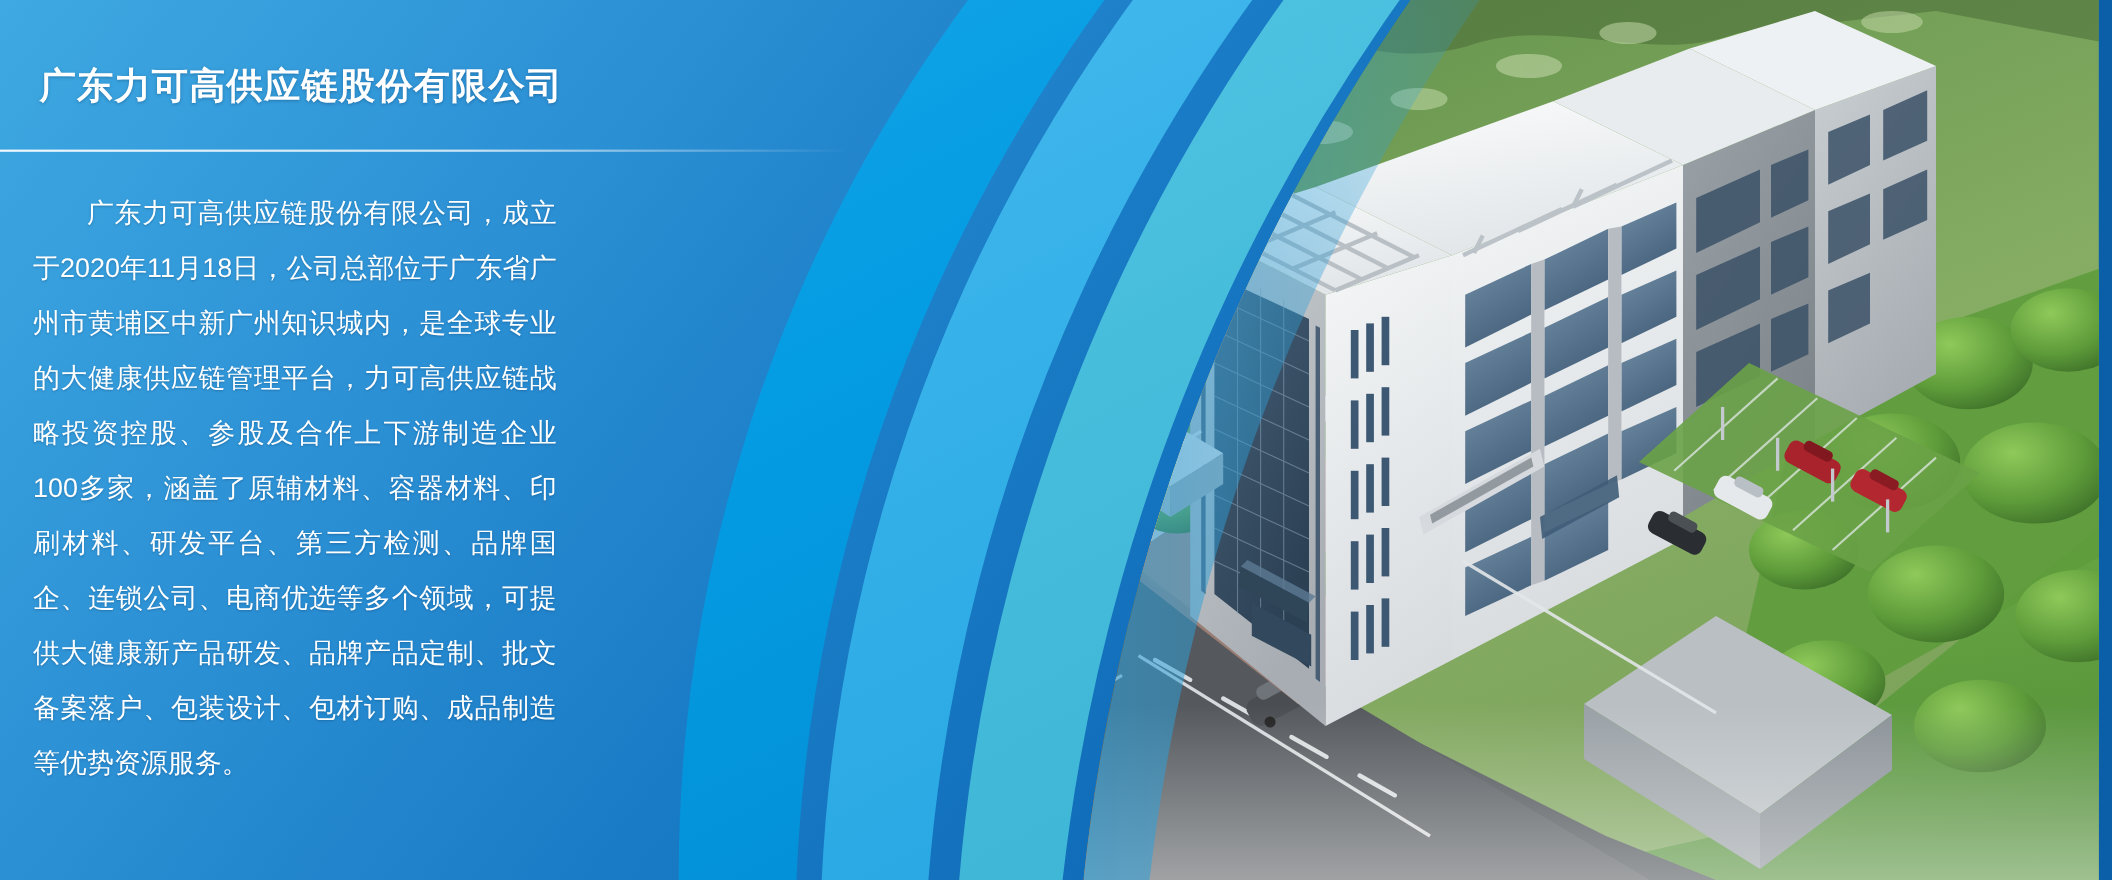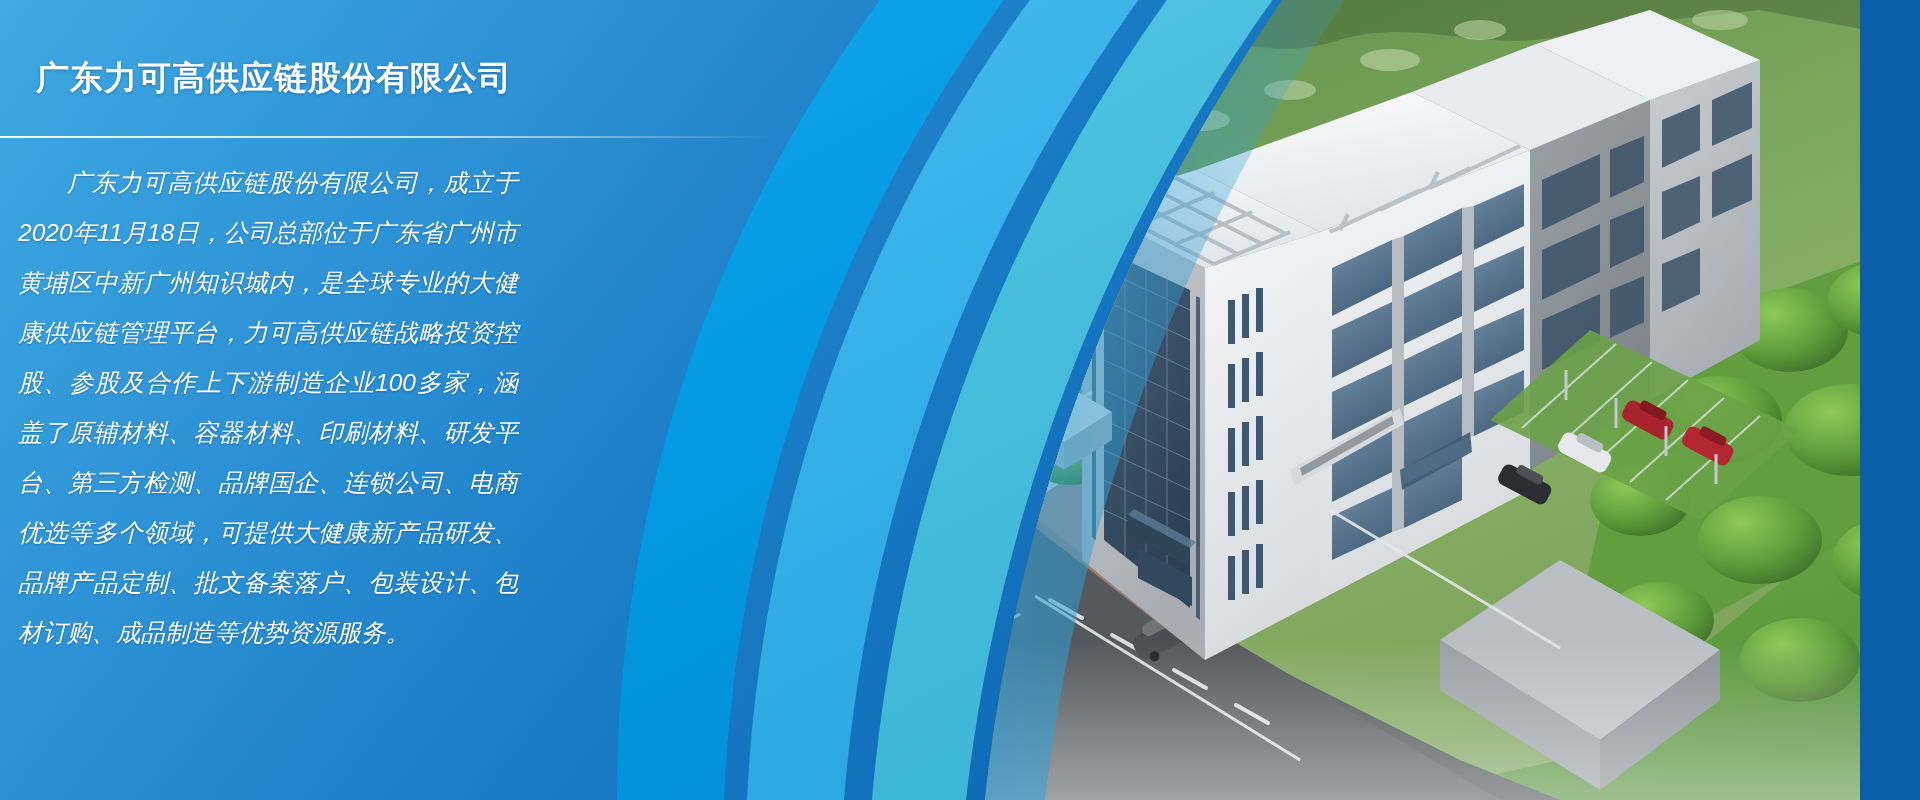--- a/index.html
+++ b/index.html
@@ -1,21 +1,21 @@
 <!DOCTYPE html>
 <html><head>
 <meta charset="utf-8">
 <style>
   html,body{margin:0;padding:0;}
   body{
     width:1920px;height:800px;overflow:hidden;
     font-family:"Liberation Sans","DejaVu Sans",sans-serif;
     background:#0a5fa8;
   }
-  #stage{position:relative;width:1860px;height:800px;overflow:hidden;}
+  #stage{position:relative;width:1860px;height:800px;overflow:hidden;padding-left:48px;}
 
   
   .bg-base{
     position:absolute;inset:0;
     background:linear-gradient(128deg,#3ea9e2 0%, #2e93d6 22%, #1a7cc6 45%, #0e69b6 68%, #075ba6 85%, #04539d 100%);
   }
 
   
   .arcs{position:absolute;inset:0;}
 
@@ -37,21 +37,21 @@
   .divider{
     position:absolute;left:0px;top:136px;width:770px;height:2px;
     background:linear-gradient(90deg,rgba(255,255,255,.92) 0%,rgba(255,255,255,.75) 55%,rgba(255,255,255,0) 100%);
   }
   .body-text{
     position:absolute;left:18px;top:158px;width:500px;
     color:#ffffff;font-size:24.5px;line-height:50px;
     text-align:justify;text-justify:inter-character;
     text-shadow:0 1px 2px rgba(0,40,80,.30);
   }
-  .body-text p{margin:0;text-indent:2em;font-style:italic;}
+  .body-text p{margin:12px;text-indent:2em;}
   .body-text p + p{margin-top:0px;}
 
   svg{display:block;}
 </style>
 </head>
 <body>
 
 <div id="stage">
 
   <div class="bg-base"></div>

